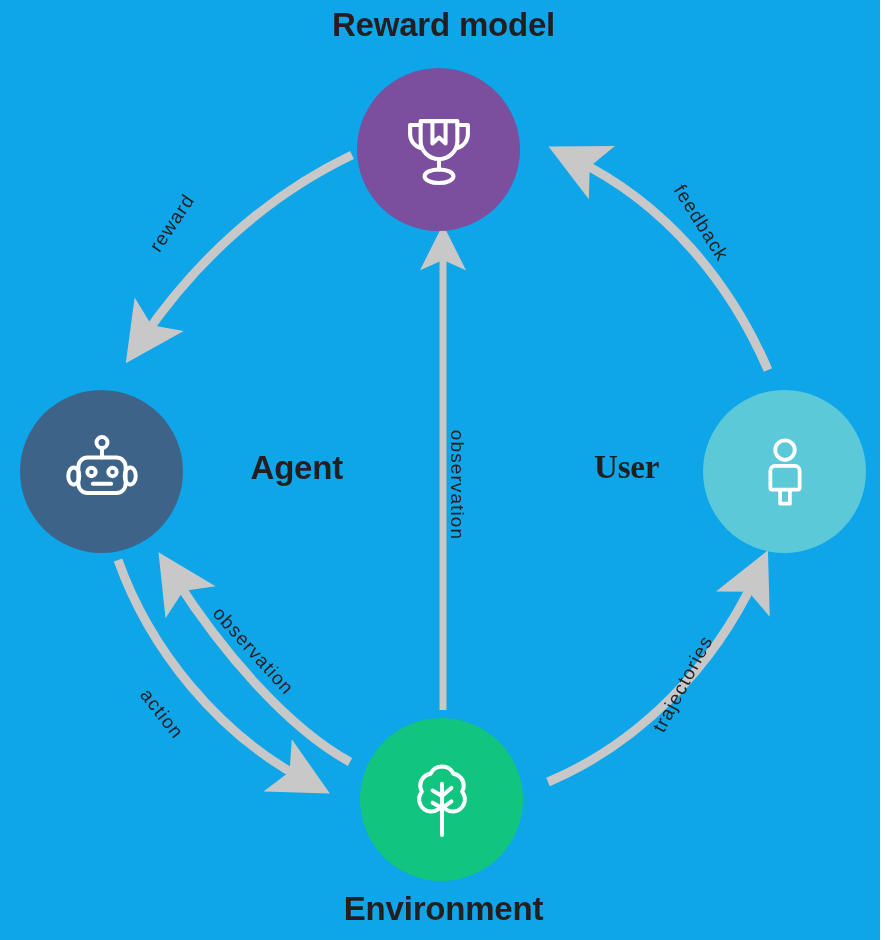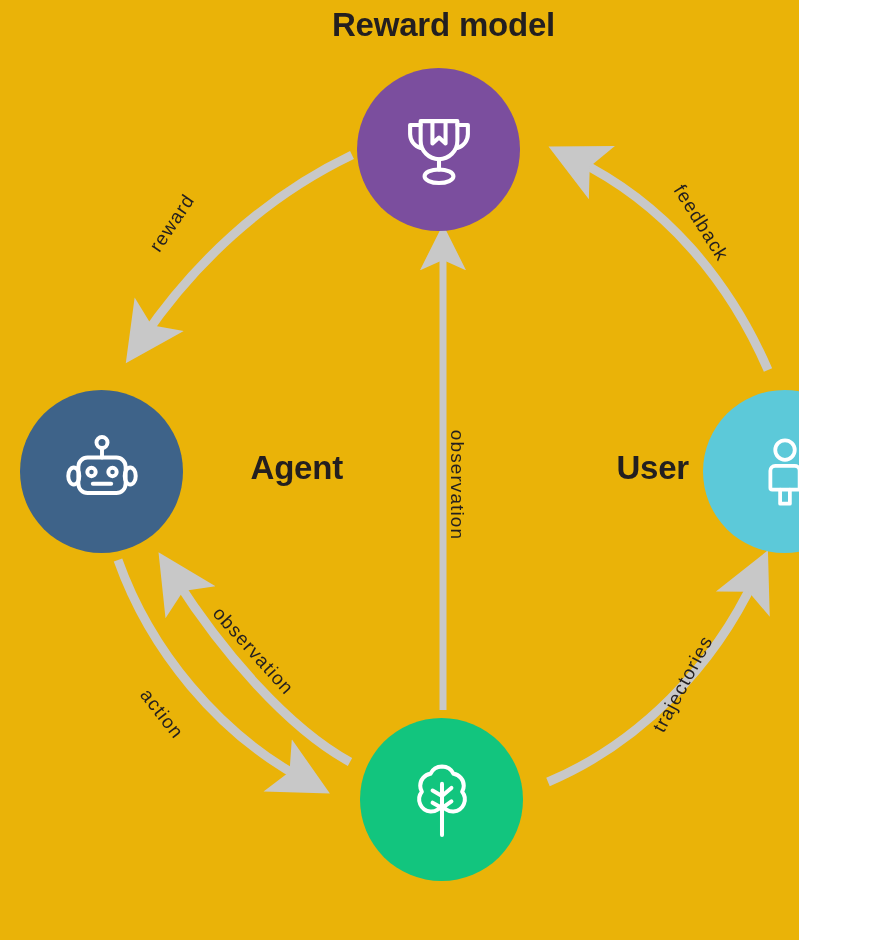--- a/index.html
+++ b/index.html
@@ -7,23 +7,23 @@
     margin: 0;
     padding: 0;
     background: #ffffff;
   }
   body {
     font-family: "Liberation Sans", sans-serif;
     -webkit-font-smoothing: antialiased;
   }
   #stage {
     position: relative;
-    width: 799px;
+    width: 880px;
     height: 940px;
-    background: #eab308;
+    background: #0ea5e9;
     overflow: hidden;
   }
   #arrow-layer {
     position: absolute;
     left: 0;
     top: 0;
     width: 887px;
     height: 940px;
   }
   .node {
@@ -101,21 +101,21 @@
   <div class="node" style="left:703px; top:390px; width:163px; height:163px; background:#5cc9d9;">
     <svg class="node-svg" width="78" height="78" viewBox="0 0 64 64">
       <g fill="none" stroke="#ffffff" stroke-width="3.1" stroke-linecap="round" stroke-linejoin="round">
         <circle cx="32" cy="14" r="8"></circle>
         <path d="M24 27 h16 a4 4 0 0 1 4 4 v14 a1.5 1.5 0 0 1 -1.5 1.5 h-21
                  a1.5 1.5 0 0 1 -1.5 -1.5 v-14 a4 4 0 0 1 4 -4 z"></path>
         <path d="M28 46.5 v11.5 h8 v-11.5"></path>
       </g>
     </svg>
   </div>
-  <div class="node-title title-side" style="left:594px; top:449px; text-align:right; width:95px;">User</div>
+  <div class="node-title title-side" style="left:594px; top:449px; width:95px;font-family:Liberation Serif, serif;">User</div>
 
   <div class="node" style="left:360px; top:718px; width:163px; height:163px; background:#12c57e;">
     <svg class="node-svg" width="86" height="86" viewBox="0 0 64 64">
       <g fill="none" stroke="#ffffff" stroke-width="3.0" stroke-linecap="round" stroke-linejoin="round">
         <path d="M32 7
                  a9.5 9.5 0 0 1 8.6 5.5
                  a9 9 0 0 1 7.6 8.9
                  a9 9 0 0 1 -1.2 4.5
                  a9 9 0 0 1 -6.4 14.6
                  a9.2 9.2 0 0 1 -8.6 -5.1
@@ -125,20 +125,21 @@
                  a9 9 0 0 1 7.6 -8.9
                  a9.5 9.5 0 0 1 8.6 -5.5 z"></path>
         <path d="M32 20 v38"></path>
         <path d="M32 29 l7 -6"></path>
         <path d="M32 29 l-7 -4"></path>
         <path d="M32 38 l7 -5"></path>
         <path d="M32 38 l-7 -4"></path>
       </g>
     </svg>
   </div>
+  <div class="node-title title-bottom" style="left:0px; top:890px; width:887px;">Environment</div>
 
   <div class="node" style="left:20px; top:390px; width:163px; height:163px; background:#3e6389;">
     <svg class="node-svg" width="84" height="84" viewBox="0 0 64 64">
       <g fill="none" stroke="#ffffff" stroke-width="3.0" stroke-linecap="round" stroke-linejoin="round">
         <circle cx="32" cy="9.5" r="4.2"></circle>
         <path d="M32 13.7 v7.3"></path>
         <rect x="14" y="21" width="36" height="27" rx="7" ry="7"></rect>
         <ellipse cx="10.5" cy="35" rx="4.2" ry="6.5"></ellipse>
         <ellipse cx="53.5" cy="35" rx="4.2" ry="6.5"></ellipse>
         <circle cx="24" cy="32" r="3.2"></circle>

